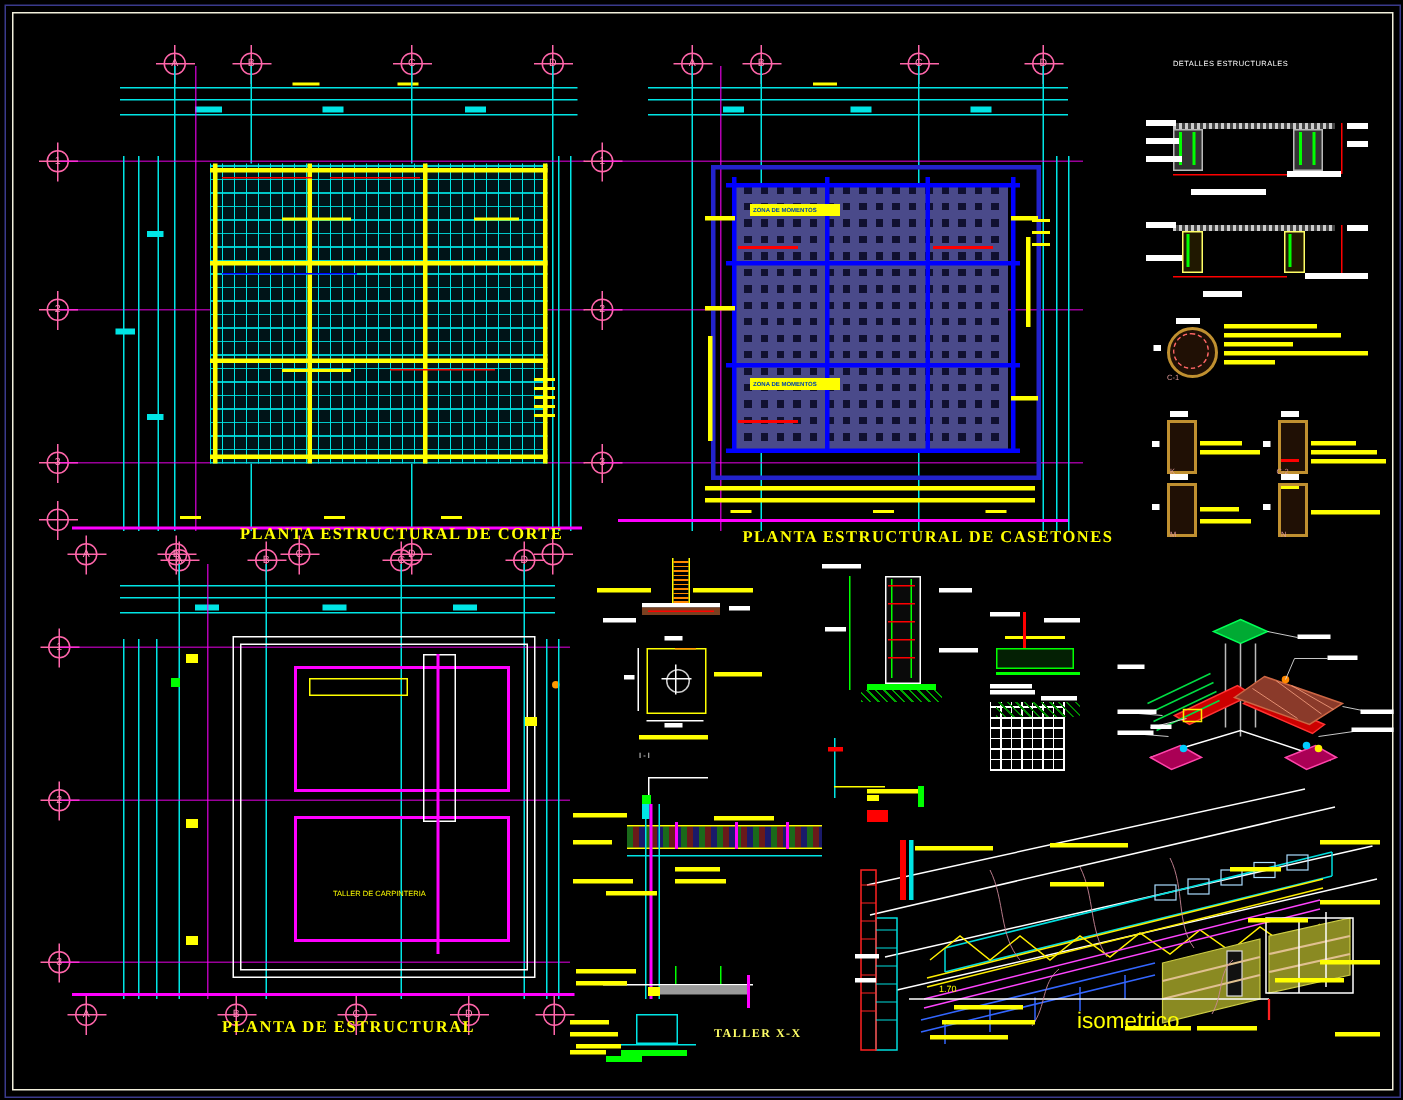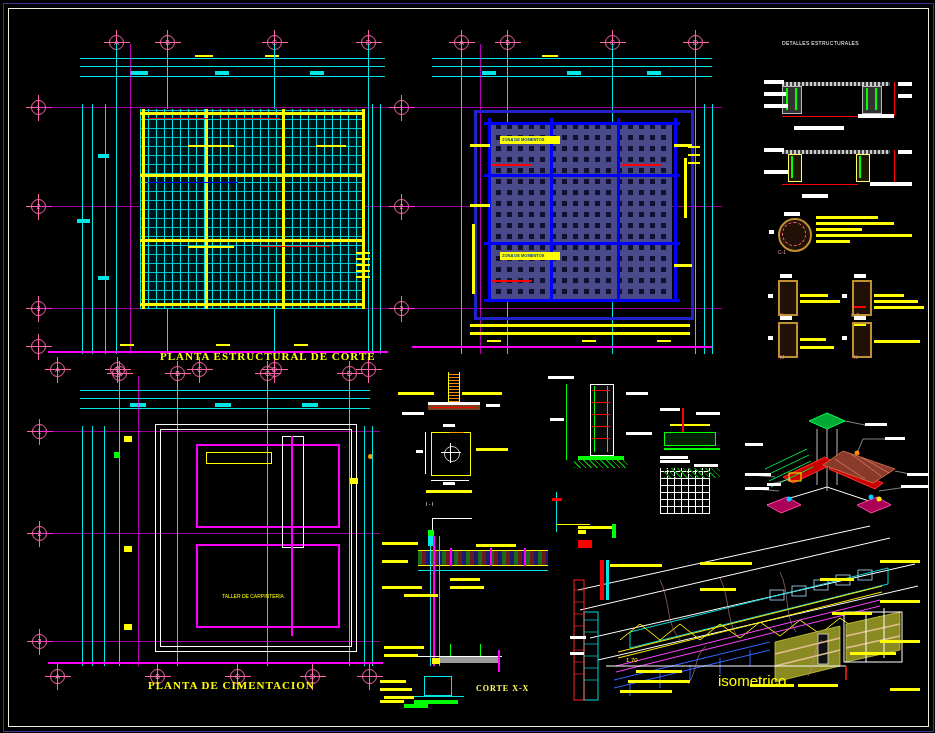--- a/index.html
+++ b/index.html
@@ -230,20 +230,21 @@
     <div class="ybar2" style="left:296px;top:148px;width:12px;"></div>
 
     <div class="ybar" style="left:78px;top:310px;width:220px;"></div>
     <div class="ybar" style="left:78px;top:318px;width:220px;"></div>
     <div class="ln mg hl" style="left:20px;top:332px;width:300px;height:2px;"></div>
     <div class="ybar2" style="left:95px;top:326px;width:14px;"></div>
     <div class="ybar2" style="left:190px;top:326px;width:14px;"></div>
     <div class="ybar2" style="left:265px;top:326px;width:14px;"></div>
   </div>
 
+  <div class="title" style="left:495px;top:352px;font-size:11px;">PLANTA ESTRUCTURAL DE CASETONES</div>
 
   <div class="abs" style="left:750px;top:14px;width:180px;height:340px;">
 
     <div class="lbl-w" style="left:32px;top:27px;font-size:5px;letter-spacing:.3px;">DETALLES  ESTRUCTURALES</div>
 
     <div class="abs" style="left:14px;top:54px;width:150px;height:56px;">
       <div class="wbar" style="left:18px;top:14px;width:108px;height:4px;
            background:repeating-linear-gradient(90deg,#cccccc 0 2px,#444 2px 4px);"></div>
       <div class="abs" style="left:18px;top:18px;width:18px;height:26px;background:#333;border:1px solid #bbb;"></div>
       <div class="abs" style="left:98px;top:18px;width:18px;height:26px;background:#333;border:1px solid #bbb;"></div>
@@ -400,21 +401,21 @@
     <div class="bub" style="left:130px;top:303px;">
       <span class="bubtx">B</span></div>
     <div class="bub" style="left:210px;top:303px;">
       <span class="bubtx">C</span></div>
     <div class="bub" style="left:285px;top:303px;">
       <span class="bubtx">D</span></div>
     <div class="bub" style="left:342px;top:303px;">
       <span class="bubtx"></span></div>
   </div>
 
-  <div class="title" style="left:148px;top:679px;font-size:11px;">PLANTA DE CIMENTACION</div>
+  <div class="title" style="left:148px;top:679px;font-size:11px;">PLANTA DE ESTRUCTURAL</div>
 
   <div class="abs" style="left:398px;top:370px;width:150px;height:180px;">
 
     <div class="abs" style="left:50px;top:2px;width:10px;height:30px;
                 background:repeating-linear-gradient(0deg,#ff8800 0 1px,transparent 1px 3px);
                 border-left:1px solid #ffff00;border-right:1px solid #ffff00;"></div>
     <div class="wbar" style="left:30px;top:32px;width:52px;height:3px;"></div>
     <div class="abs" style="left:30px;top:35px;width:52px;height:5px;background:#7a4020;"></div>
     <div class="abs rd" style="left:34px;top:37px;width:44px;height:1px;"></div>
     <div class="ybar" style="left:0px;top:22px;width:36px;"></div>
@@ -473,21 +474,21 @@
 
     <div class="abs" style="left:44px;top:146px;width:26px;height:18px;border:1px solid #00e5e5;"></div>
     <div class="abs gr" style="left:34px;top:170px;width:44px;height:4px;"></div>
     <div class="abs cy" style="left:30px;top:166px;width:54px;height:1px;"></div>
     <div class="abs ye" style="left:52px;top:128px;width:8px;height:6px;"></div>
     <div class="ybar" style="left:0px;top:150px;width:26px;"></div>
     <div class="ybar" style="left:0px;top:158px;width:32px;"></div>
     <div class="ybar" style="left:0px;top:170px;width:24px;"></div>
 
     <div class="lbl-w" style="left:108px;top:145px;"></div>
-    <div class="title" style="left:96px;top:154px;font-size:8px;color:#ffff66;">CORTE X-X</div>
+    <div class="title" style="left:96px;top:154px;font-size:8px;color:#ffff66;">TALLER X-X</div>
   </div>
 
   <div class="abs" style="left:548px;top:372px;width:170px;height:170px;">
 
     <div class="abs" style="left:42px;top:12px;width:22px;height:70px;border:1px solid #ffffff;background:#0a0a0a;"></div>
     <div class="abs gr" style="left:46px;top:14px;width:1px;height:66px;"></div>
     <div class="abs gr" style="left:59px;top:14px;width:1px;height:66px;"></div>
     <div class="abs rd" style="left:44px;top:18px;width:18px;height:1px;"></div>
     <div class="abs rd" style="left:44px;top:30px;width:18px;height:1px;"></div>
     <div class="abs rd" style="left:44px;top:42px;width:18px;height:1px;"></div>

